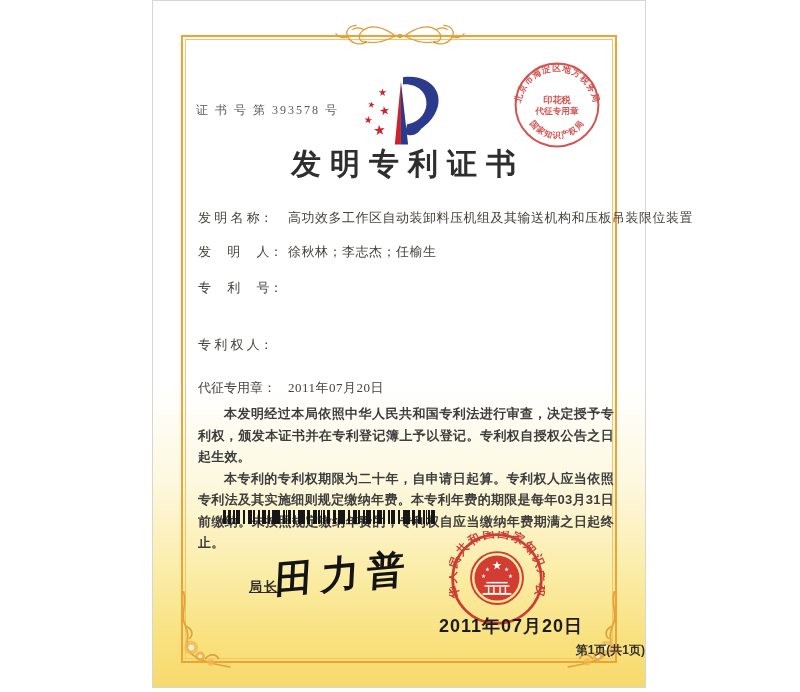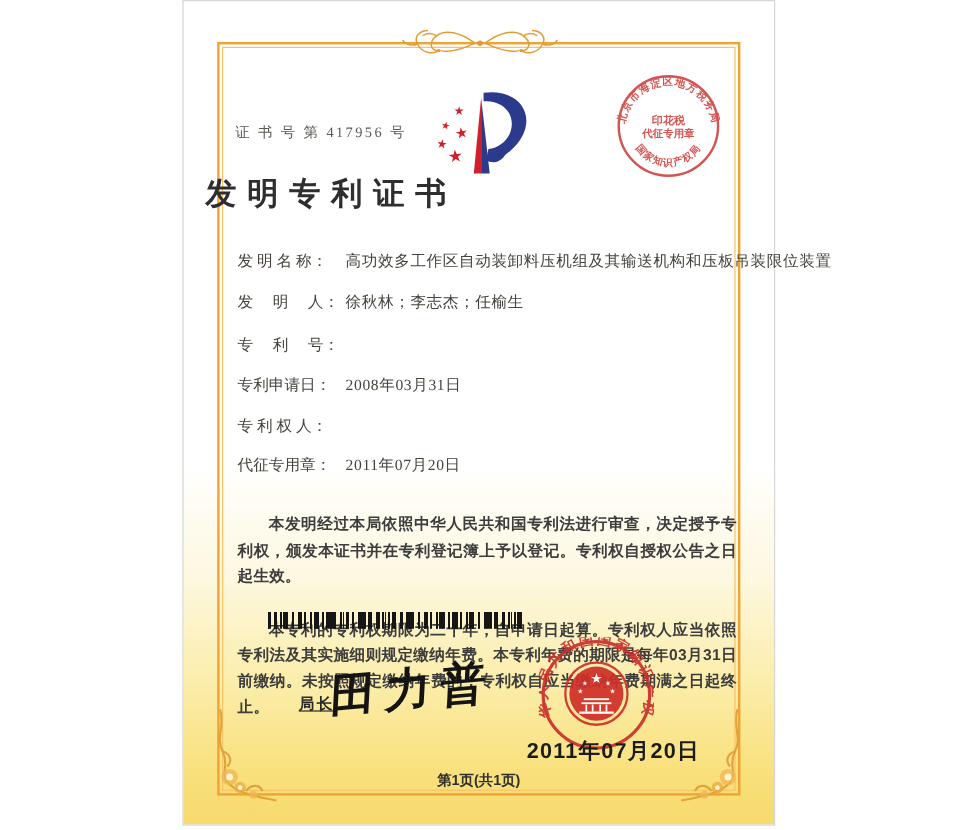--- a/index.html
+++ b/index.html
@@ -22,54 +22,54 @@
   .orn-top { position:absolute; left:172px; top:19px; width:150px; height:32px; }
   .orn-corner { position:absolute; width:60px; height:82px; }
   .orn-corner.bl { left:22px; bottom:16px; }
   .orn-corner.br { right:22px; bottom:16px; transform:scaleX(-1); }
 
   
   .cert-no { position:absolute; left:43px; top:101px; font-family:"Liberation Serif", serif;
              font-size:12px; color:#5a5a55; letter-spacing:2px; white-space:pre; }
   .logo { position:absolute; left:200px; top:71px; width:102px; height:82px; }
   .tax-seal { position:absolute; left:358px; top:58px; width:92px; height:92px; opacity:.88; }
-  .title { position:absolute; left:0; right:0; top:143px; text-align:left;
-           font-family:"Liberation Serif", serif; font-size:26px; font-weight:600;
+  .title { position:absolute; left:0; right:0; top:143px; text-align:center;
+           font-family:"Liberation Serif", serif; font-size:30px; font-weight:600;
            color:#2e2e2e; letter-spacing:9px; text-indent:18px; }
 
   
   .field { position:absolute; left:45px; right:30px; font-family:"Liberation Serif", serif;
            font-size:13px; color:#45433c; display:flex; }
   .f-label { white-space:pre; width:90px; flex:none; }
   .f-value { white-space:pre; letter-spacing:.5px; }
-  .f0{top:208px}.f1{top:242px}.f2{top:278px}.f3{top:311px}.f4{top:345px}.f5{top:378px}
+  .f0{top:208px}.f1{top:242px}.f2{top:278px}.f3{top:311px}.f4{top:335px}.f5{top:378px}
 
   
   .paras { position:absolute; left:45px; width:416px; top:402px; }
   .paras p { font-size:13px; font-weight:600; color:#3d3d3d; line-height:21.5px;
-             text-align:justify; text-indent:2em; letter-spacing:.2px;margin-top:23px; }
+             text-align:justify; text-indent:2em; letter-spacing:.2px; }
 
   
   .barcode { position:absolute; left:70px; top:509px; width:215px; height:14px;
      background-image:
        repeating-linear-gradient(90deg,#161616 0 2px,transparent 2px 5px),
        repeating-linear-gradient(90deg,#161616 0 1px,transparent 1px 7px),
        repeating-linear-gradient(90deg,#161616 0 3px,transparent 3px 13px); }
 
   
   .director { position:absolute; left:96px; top:577px; font-size:13px; font-weight:700;
               color:#2a2a2a; letter-spacing:2px;text-decoration:underline; }
   .signature { position:absolute; left:122px; top:548px; font-size:38px; font-weight:700;
                color:#141414; font-family:"DejaVu Sans", sans-serif;
                transform:rotate(-5deg) skewX(-8deg); letter-spacing:8px; }
   .office-seal { position:absolute; left:296px; top:530px; width:96px; height:96px;
                  opacity:.92; z-index:2; }
   .issue-date { position:absolute; left:286px; top:613px; font-size:18px; font-weight:700;
                 color:#1c1c1c; letter-spacing:1px; z-index:3; }
-  .footer { position:absolute; left:0; right:0; top:641px; text-align:center;
+  .footer { position:absolute; left:0; right:0; top:641px; text-align:right;
             font-size:12px; font-weight:700; color:#2f2f2f; }
 </style>
 </head>
 <body>
 
 <div class="stage">
   <div class="paper">
 
     <div class="frame">
       <div class="frame-inner"></div>
@@ -111,21 +111,21 @@
         <path d="M10,38 C16,40 19,46 14,51"></path>
         <path d="M30,72 C34,66 42,66 44,72"></path>
       </g>
       <circle cx="16" cy="60" r="7" fill="#f0b652" opacity=".75"></circle>
       <circle cx="25" cy="69" r="5" fill="#eaa940" opacity=".75"></circle>
       <circle cx="36" cy="75" r="3.6" fill="#f0b652" opacity=".75"></circle>
       <circle cx="16" cy="60" r="3" fill="#fdf3d2"></circle>
       <circle cx="25" cy="69" r="2" fill="#fdf3d2"></circle>
     </svg>
 
-    <div class="cert-no">证 书 号 第 417956 号</div>
+    <div class="cert-no">证 书 号 第 393578 号</div>
 
     <svg class="logo" viewBox="0 0 100 80">
       <g fill="#cf2129">
         <path transform="translate(29,20) scale(4)" d="M0,-1 L0.588,0.809 L-0.951,-0.309 L0.951,-0.309 L-0.588,0.809 Z"></path>
         <path transform="translate(18,32) scale(3.4) rotate(12)" d="M0,-1 L0.588,0.809 L-0.951,-0.309 L0.951,-0.309 L-0.588,0.809 Z"></path>
         <path transform="translate(31,38) scale(4.8) rotate(-10)" d="M0,-1 L0.588,0.809 L-0.951,-0.309 L0.951,-0.309 L-0.588,0.809 Z"></path>
         <path transform="translate(15,47) scale(4) rotate(8)" d="M0,-1 L0.588,0.809 L-0.951,-0.309 L0.951,-0.309 L-0.588,0.809 Z"></path>
         <path transform="translate(26,57) scale(5.6) rotate(-6)" d="M0,-1 L0.588,0.809 L-0.951,-0.309 L0.951,-0.309 L-0.588,0.809 Z"></path>
         <polygon points="47,9 41,71 47,71"></polygon>
       </g>
@@ -157,24 +157,20 @@
     <div class="field f1">
       <span class="f-label">发　 明　 人：</span>
       <span class="f-value">徐秋林；李志杰；任榆生</span>
     </div>
     <div class="field f0">
       <span class="f-label">发 明 名 称：</span>
       <span class="f-value">高功效多工作区自动装卸料压机组及其输送机构和压板吊装限位装置</span>
     </div>
     <div class="field f2">
       <span class="f-label">专　 利　 号：</span>
-    </div>
-    <div class="field f3">
-      <span class="f-label">专利申请日：</span>
-      <span class="f-value">2008年03月31日</span>
     </div>
     <div class="field f4">
       <span class="f-label">专 利 权 人：</span>
     </div>
     <div class="field f5">
       <span class="f-label">代征专用章：</span>
       <span class="f-value">2011年07月20日</span>
     </div>
 
     <div class="paras">

